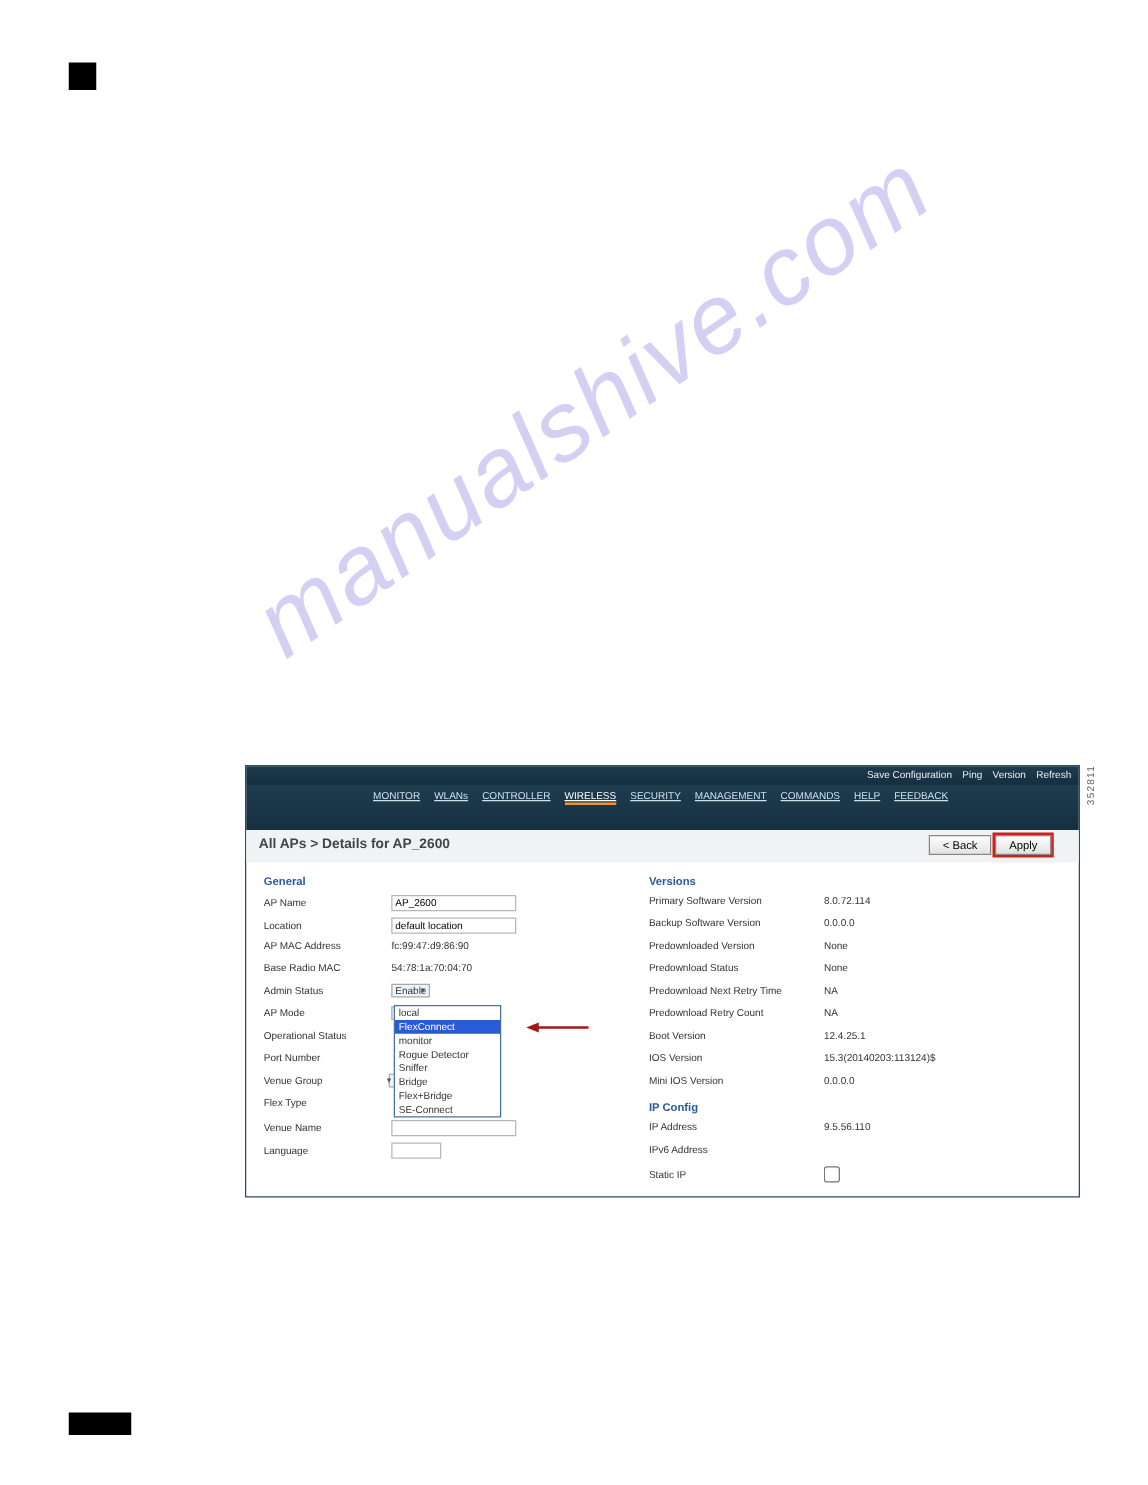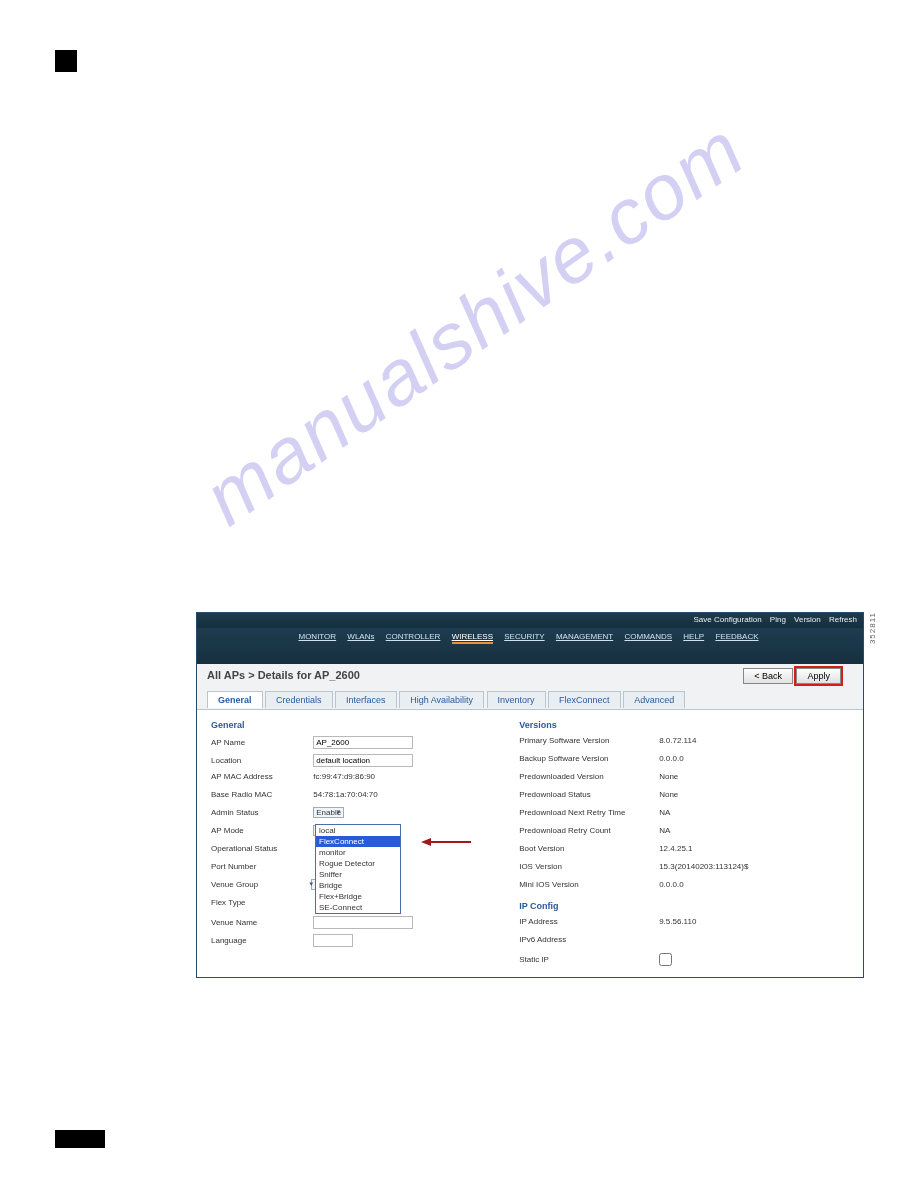--- a/index.html
+++ b/index.html
@@ -91,29 +91,20 @@
     <span class="navitem">HELP</span>
     <span class="navitem">FEEDBACK</span>
   </div>
 
   <div class="titlerow">
     <span class="crumb">All APs &gt; Details for AP_2600</span>
     <button class="tbn back-btn">&lt; Back</button>
     <button class="tbn apply-btn">Apply</button>
   </div>
 
-  <div class="tabs">
-    <span class="tab active">General</span>
-    <span class="tab">Credentials</span>
-    <span class="tab">Interfaces</span>
-    <span class="tab">High Availability</span>
-    <span class="tab">Inventory</span>
-    <span class="tab">FlexConnect</span>
-    <span class="tab">Advanced</span>
-  </div>
 
   <div class="content clearfix">
 
     <div class="colL" style="position:relative;">
       <div class="sectionhdr">General</div>
 
       <div class="row">
         <span class="lbl">AP Name</span>
         <input class="txt-input" value="AP_2600" style="">
       </div>

